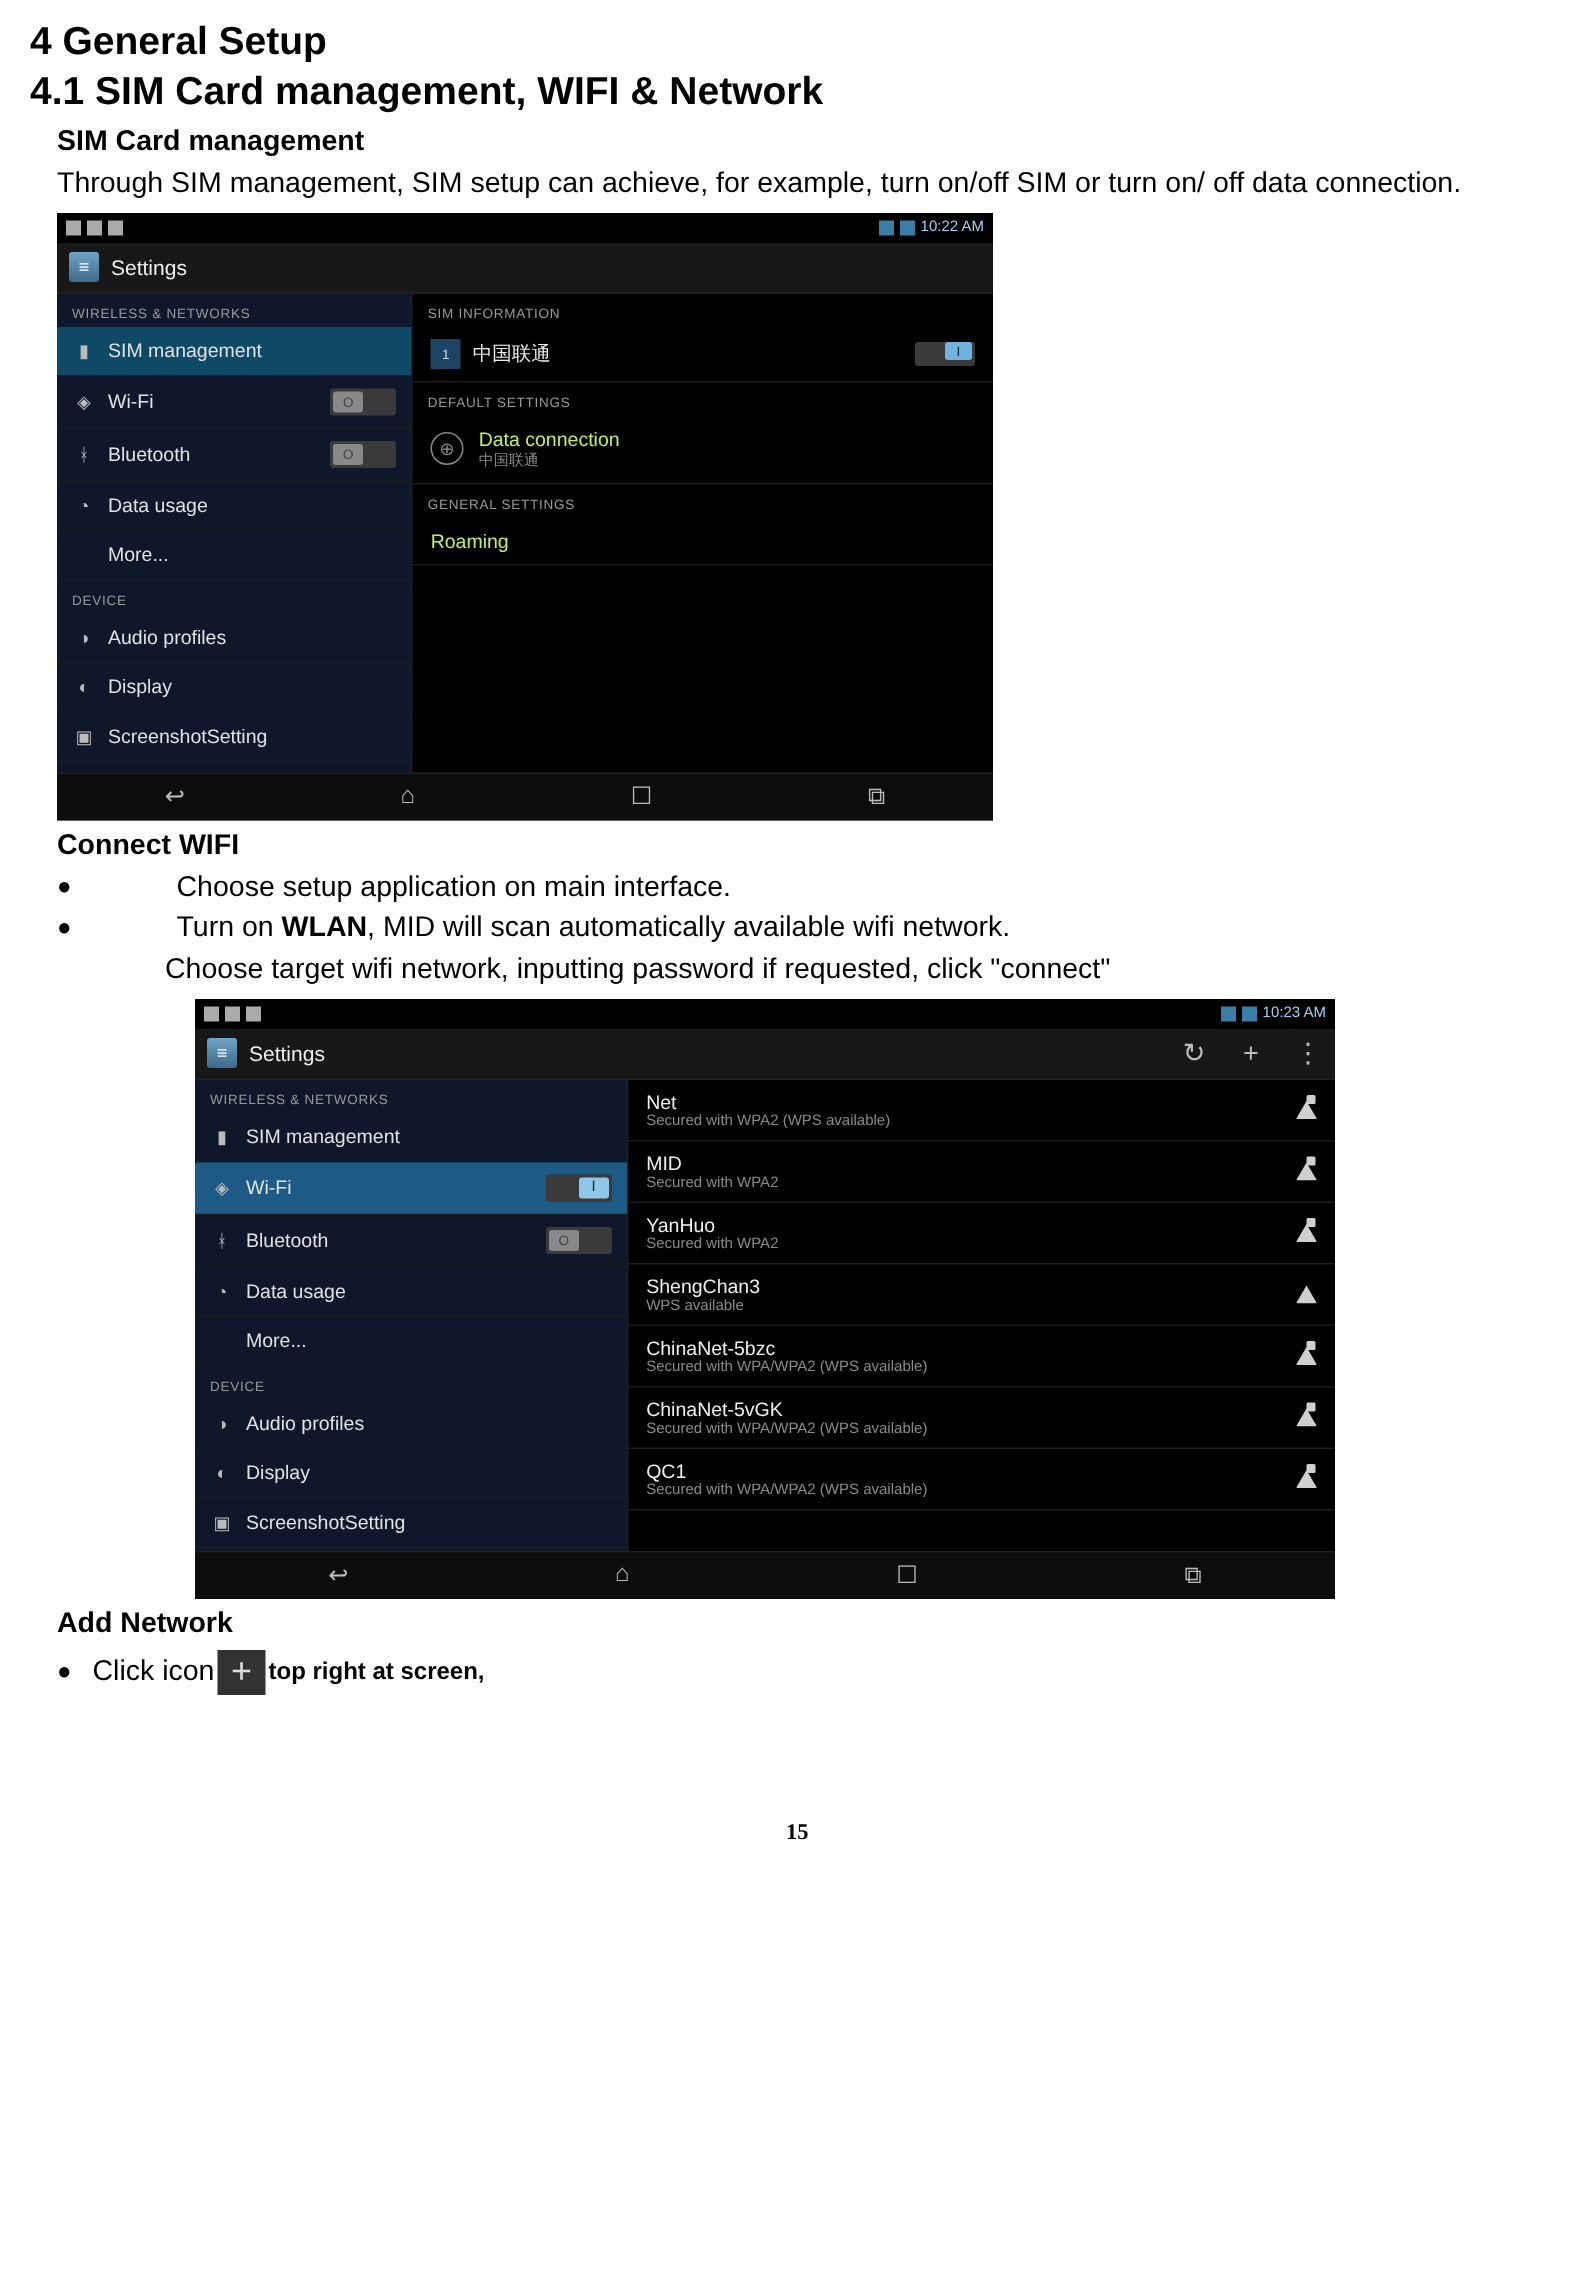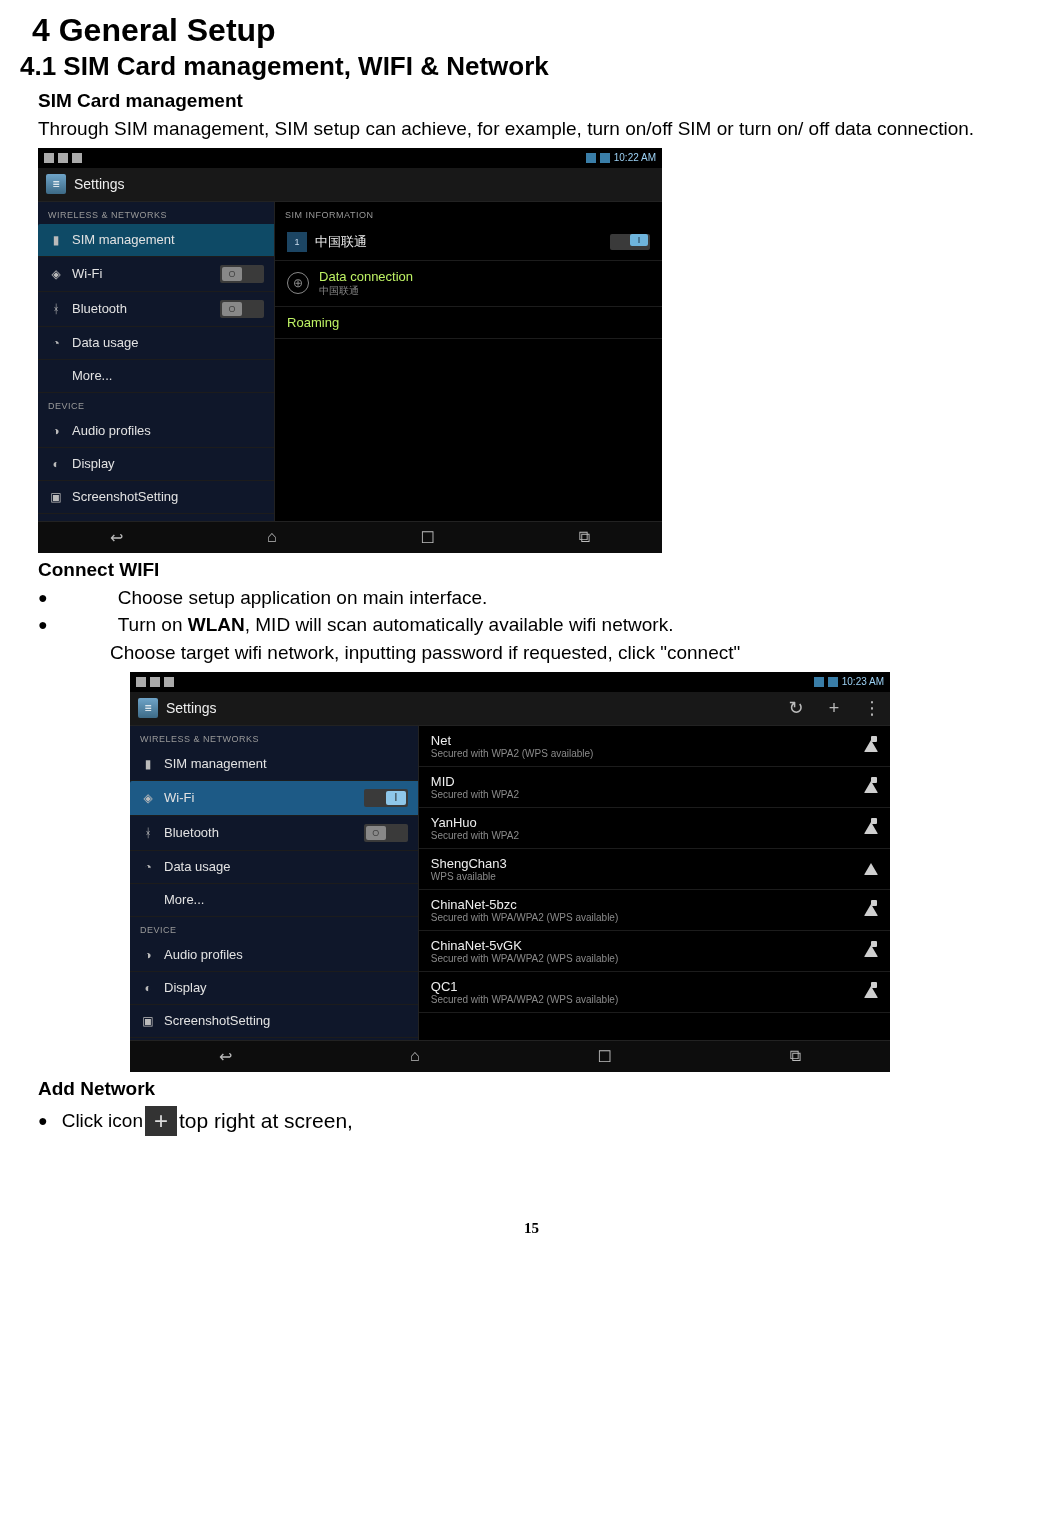--- a/index.html
+++ b/index.html
@@ -4,21 +4,21 @@
   <style>
     * { margin: 0; padding: 0; box-sizing: border-box; }
     body {
       font-family: Arial, Helvetica, sans-serif;
       background: #fff;
       color: #000;
       width: 1063px;
       margin: 0 auto;
       padding: 10px 20px;
     }
-    .h1 { font-size: 32px; font-weight: bold; margin: 2px 12px; }
+    .h1 { font-size: 26px; font-weight: bold; margin: 2px 0; }
     .h2 { font-size: 26px; font-weight: bold; margin: 2px 0 8px 0; }
     .h3 { font-size: 19px; font-weight: bold; margin: 4px 0 4px 18px; }
     .body-text { font-size: 19px; margin: 4px 0 4px 18px; line-height: 1.35; }
     .bullet-row { display: flex; align-items: center; margin: 2px 0 2px 18px; font-size: 19px; line-height: 1.35; }
     .bullet-dot { font-size: 16px; margin-right: 70px; }
     .bullet-dot-tight { font-size: 16px; margin-right: 14px; }
     .bullet-text { }
     .indent-text { margin-left: 90px; font-size: 19px; line-height: 1.35; }
     .page-num { text-align: center; font-size: 15px; font-family: "Times New Roman", serif; margin-top: 84px; font-weight: bold; }
 
@@ -177,21 +177,21 @@
     }
 
     .plus-icon {
       display:inline-flex; width:32px; height:30px;
       background:#333; color:#ddd;
       align-items:center; justify-content:center;
       font-size:24px; font-weight:300;
       vertical-align:middle;
       margin:0 2px;
     }
-    .inline-after-icon { font-size:21px; vertical-align:middle; }
+    .inline-after-icon { font-size:16px; vertical-align:middle;font-weight:bold; }
     .addnet-line { margin:6px 0 4px 18px; display:flex; align-items:center; font-size:19px; }
   </style>
 </head>
 <body>
 
 <div class="h1">4 General Setup</div>
 <div class="h2">4.1 SIM Card management, WIFI &amp; Network</div>
 
 <div class="h3">SIM Card management</div>
 <div class="body-text">Through SIM management, SIM setup can achieve, for example, turn on/off SIM or turn on/ off data connection.</div>
@@ -258,27 +258,29 @@
     </div>
     <div class="pane-right">
       <div class="section-label">SIM INFORMATION</div>
       <div class="sim-row">
         <span class="sim-chip">1</span>
         <span class="sim-name">中国联通</span>
         <span class="sim-toggle">
             <span class="k"></span>
           </span>
       </div>
+      <div class="section-label">DEFAULT SETTINGS</div>
       <div class="dc-row">
         <span class="globe">⊕</span>
         <span class="dc-text">
           <span class="dc-title">Data connection</span>
           <span class="dc-sub">中国联通</span>
         </span>
       </div>
+      <div class="section-label">GENERAL SETTINGS</div>
       <div class="dc-row">
         <span class="dc-text">
           <span class="dc-title">Roaming</span>
         </span>
       </div>
     </div>
   </div>
   <div class="navbar">
     <span>↩</span>
     <span>⌂</span>

